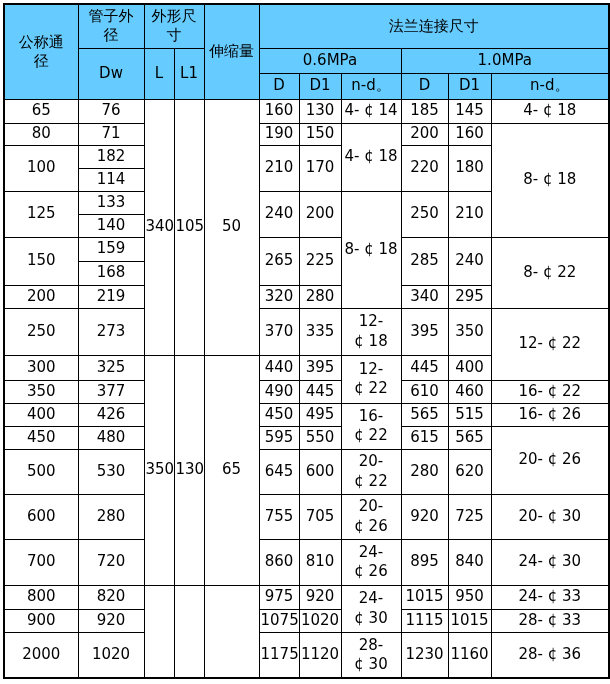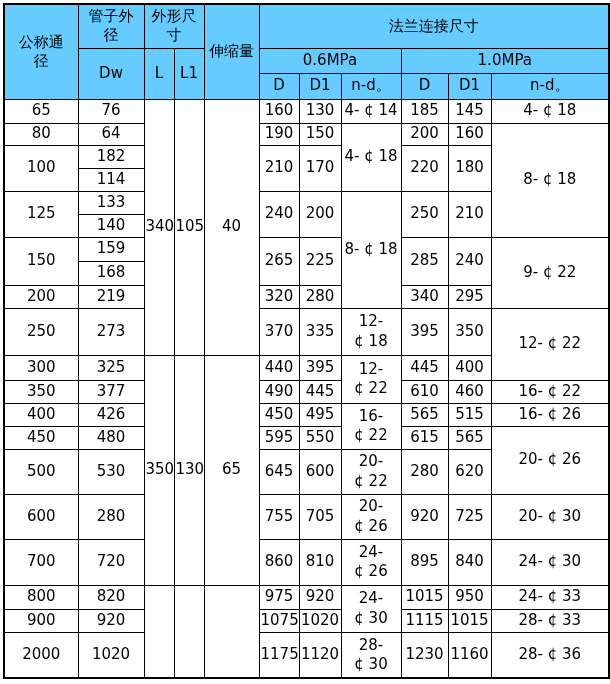--- a/index.html
+++ b/index.html
@@ -61,32 +61,32 @@
     <td class="hd">D</td>
     <td class="hd">D1</td>
     <td class="hd">n-d。</td>
   </tr>
 
   <tr class="rh24">
     <td>65</td>
     <td>76</td>
     <td rowspan="10">340</td>
     <td rowspan="10">105</td>
-    <td rowspan="10">40</td>
+    <td rowspan="10">50</td>
     <td>160</td>
     <td>130</td>
     <td>4- ¢ 14</td>
     <td>185</td>
     <td>145</td>
     <td>4- ¢ 18</td>
   </tr>
 
   <tr class="rh22">
     <td>80</td>
-    <td>64</td>
+    <td>71</td>
     <td>190</td>
     <td>150</td>
     <td rowspan="3">4- ¢ 18</td>
     <td>200</td>
     <td>160</td>
     <td rowspan="5">8- ¢ 18</td>
   </tr>
 
   <tr class="rh23">
     <td rowspan="2">100</td>
@@ -115,21 +115,21 @@
     <td>140</td>
   </tr>
 
   <tr class="rh24">
     <td rowspan="2">150</td>
     <td>159</td>
     <td rowspan="2">265</td>
     <td rowspan="2">225</td>
     <td rowspan="2">285</td>
     <td rowspan="2">240</td>
-    <td rowspan="3">9- ¢ 22</td>
+    <td rowspan="3">8- ¢ 22</td>
   </tr>
 
   <tr class="rh24">
     <td>168</td>
   </tr>
 
   <tr class="rh23">
     <td>200</td>
     <td>219</td>
     <td>320</td>

